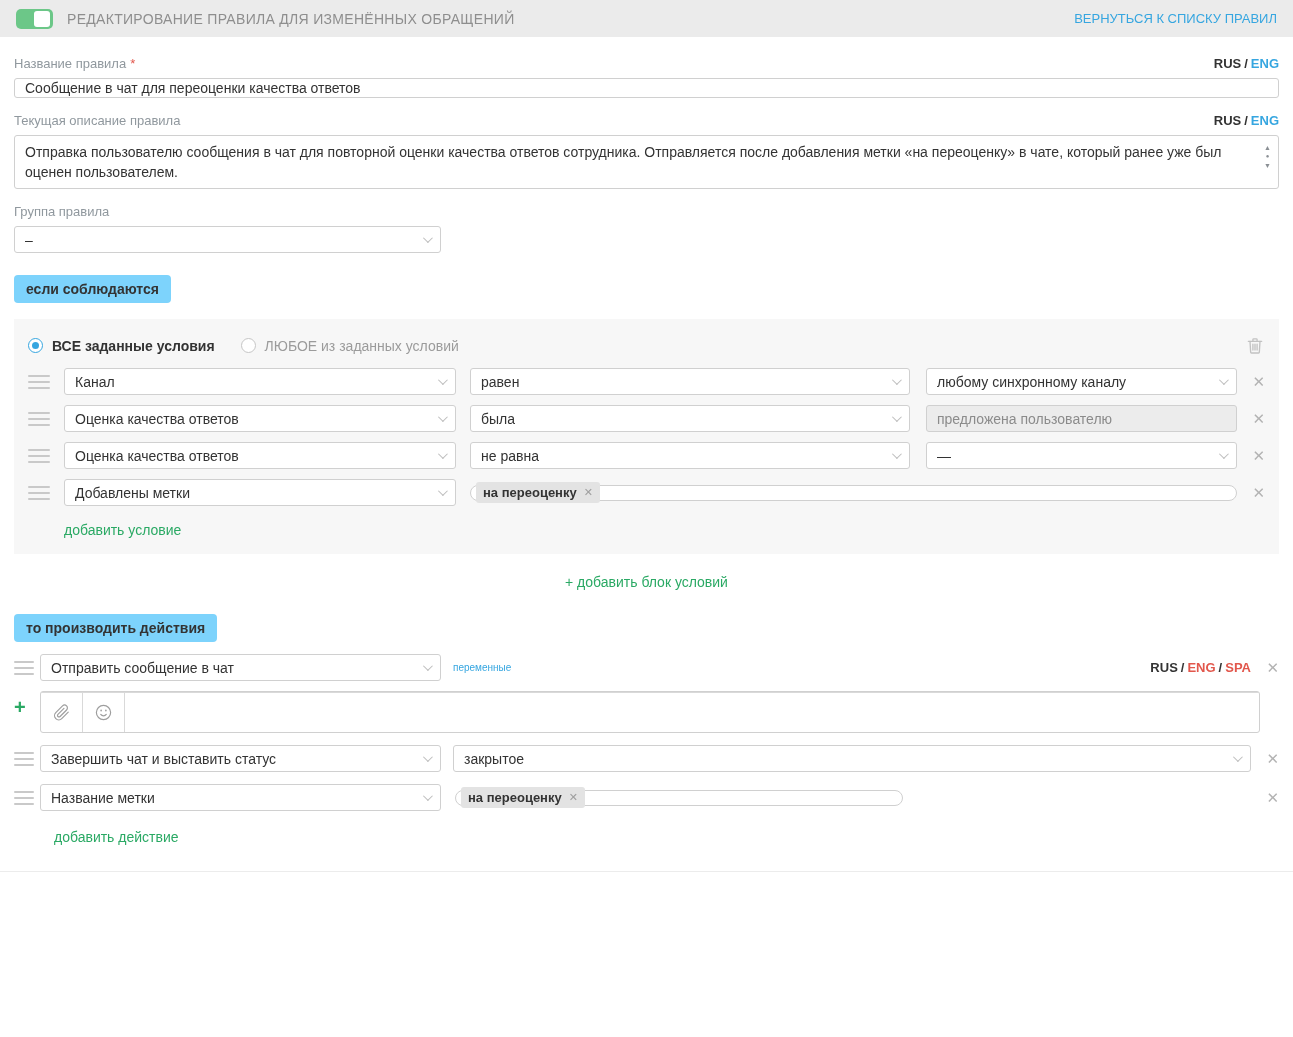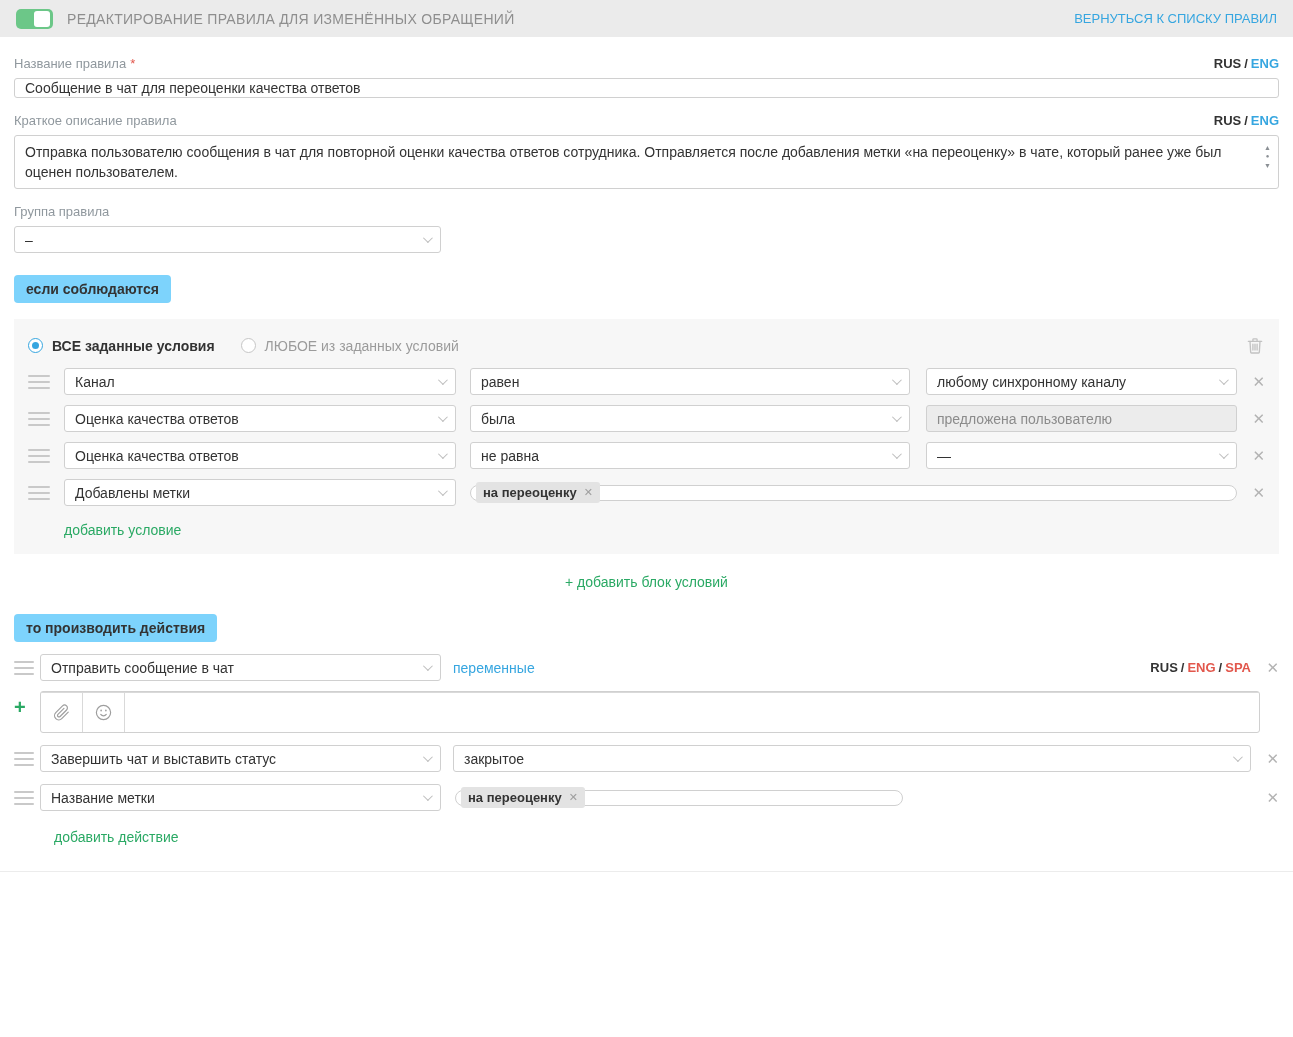--- a/index.html
+++ b/index.html
@@ -117,21 +117,21 @@
   }
   .chip-x { color:#9e9e9e; font-size:11px; cursor:pointer; font-weight:400; }
 
   .add-cond { display:inline-block; color:#2aa964; font-size:14px; margin:16px 0 0 36px; }
   .add-block { display:block; text-align:center; color:#2aa964; font-size:14px; margin:20px 0 2px; }
 
   
   .action-row { display:flex; align-items:center; margin-top:12px; }
   .adrag { width:20px; margin-right:6px; }
   .a1 { width:401px; flex:none; }
-  .vars-link { color:#36a6e0; font-size:14px; margin-left:12px; }
+  .vars-link { color:#36a6e0; font-size:10px; margin-left:12px; }
   .langs3 { margin-left:auto; font-size:13px; font-weight:700; color:#333; display:flex; align-items:center; }
   .l-sep { margin:0 3px; }
   .l-red { color:#e2574c; }
   .aflex { flex:1; margin-left:12px; }
   .atagfield { width:448px; flex:none; }
   .spacer { flex:1; }
 
   .compose-row { display:flex; align-items:flex-start; margin-top:10px; }
   .plus-col { width:26px; flex:none; color:#2aa964; font-size:20px; font-weight:700; padding-top:5px; cursor:pointer; }
   .compose { flex:1; margin-right:19px; border:1px solid #d0d0d0; border-radius:3px; background:#fff; }
@@ -177,21 +177,21 @@
         <span class="flabel">Название правила</span><span class="req">*</span>
       </div>
       <div class="lang">
         <span>RUS</span><span class="lang-sep">/</span><a class="lang-link">ENG</a>
       </div>
     </div>
     <input class="text-input" value="Сообщение в чат для переоценки качества ответов" style="">
 
     
     <div class="label-row">
-      <span class="flabel">Краткое описание правила</span>
+      <span class="flabel">Текущая описание правила</span>
       <div class="lang">
         <span>RUS</span><span class="lang-sep">/</span><a class="lang-link">ENG</a>
       </div>
     </div>
     <div class="desc-wrap">
       <textarea class="desc-text" style="">Отправка пользователю сообщения в чат для повторной оценки качества ответов сотрудника. Отправляется после добавления метки «на переоценку» в чате, который ранее уже был оценен пользователем.</textarea>
       <div class="scrollctl">
         <span class="sc-a">▲</span>
         <span class="sc-d">●</span>
         <span class="sc-a">▼</span>

